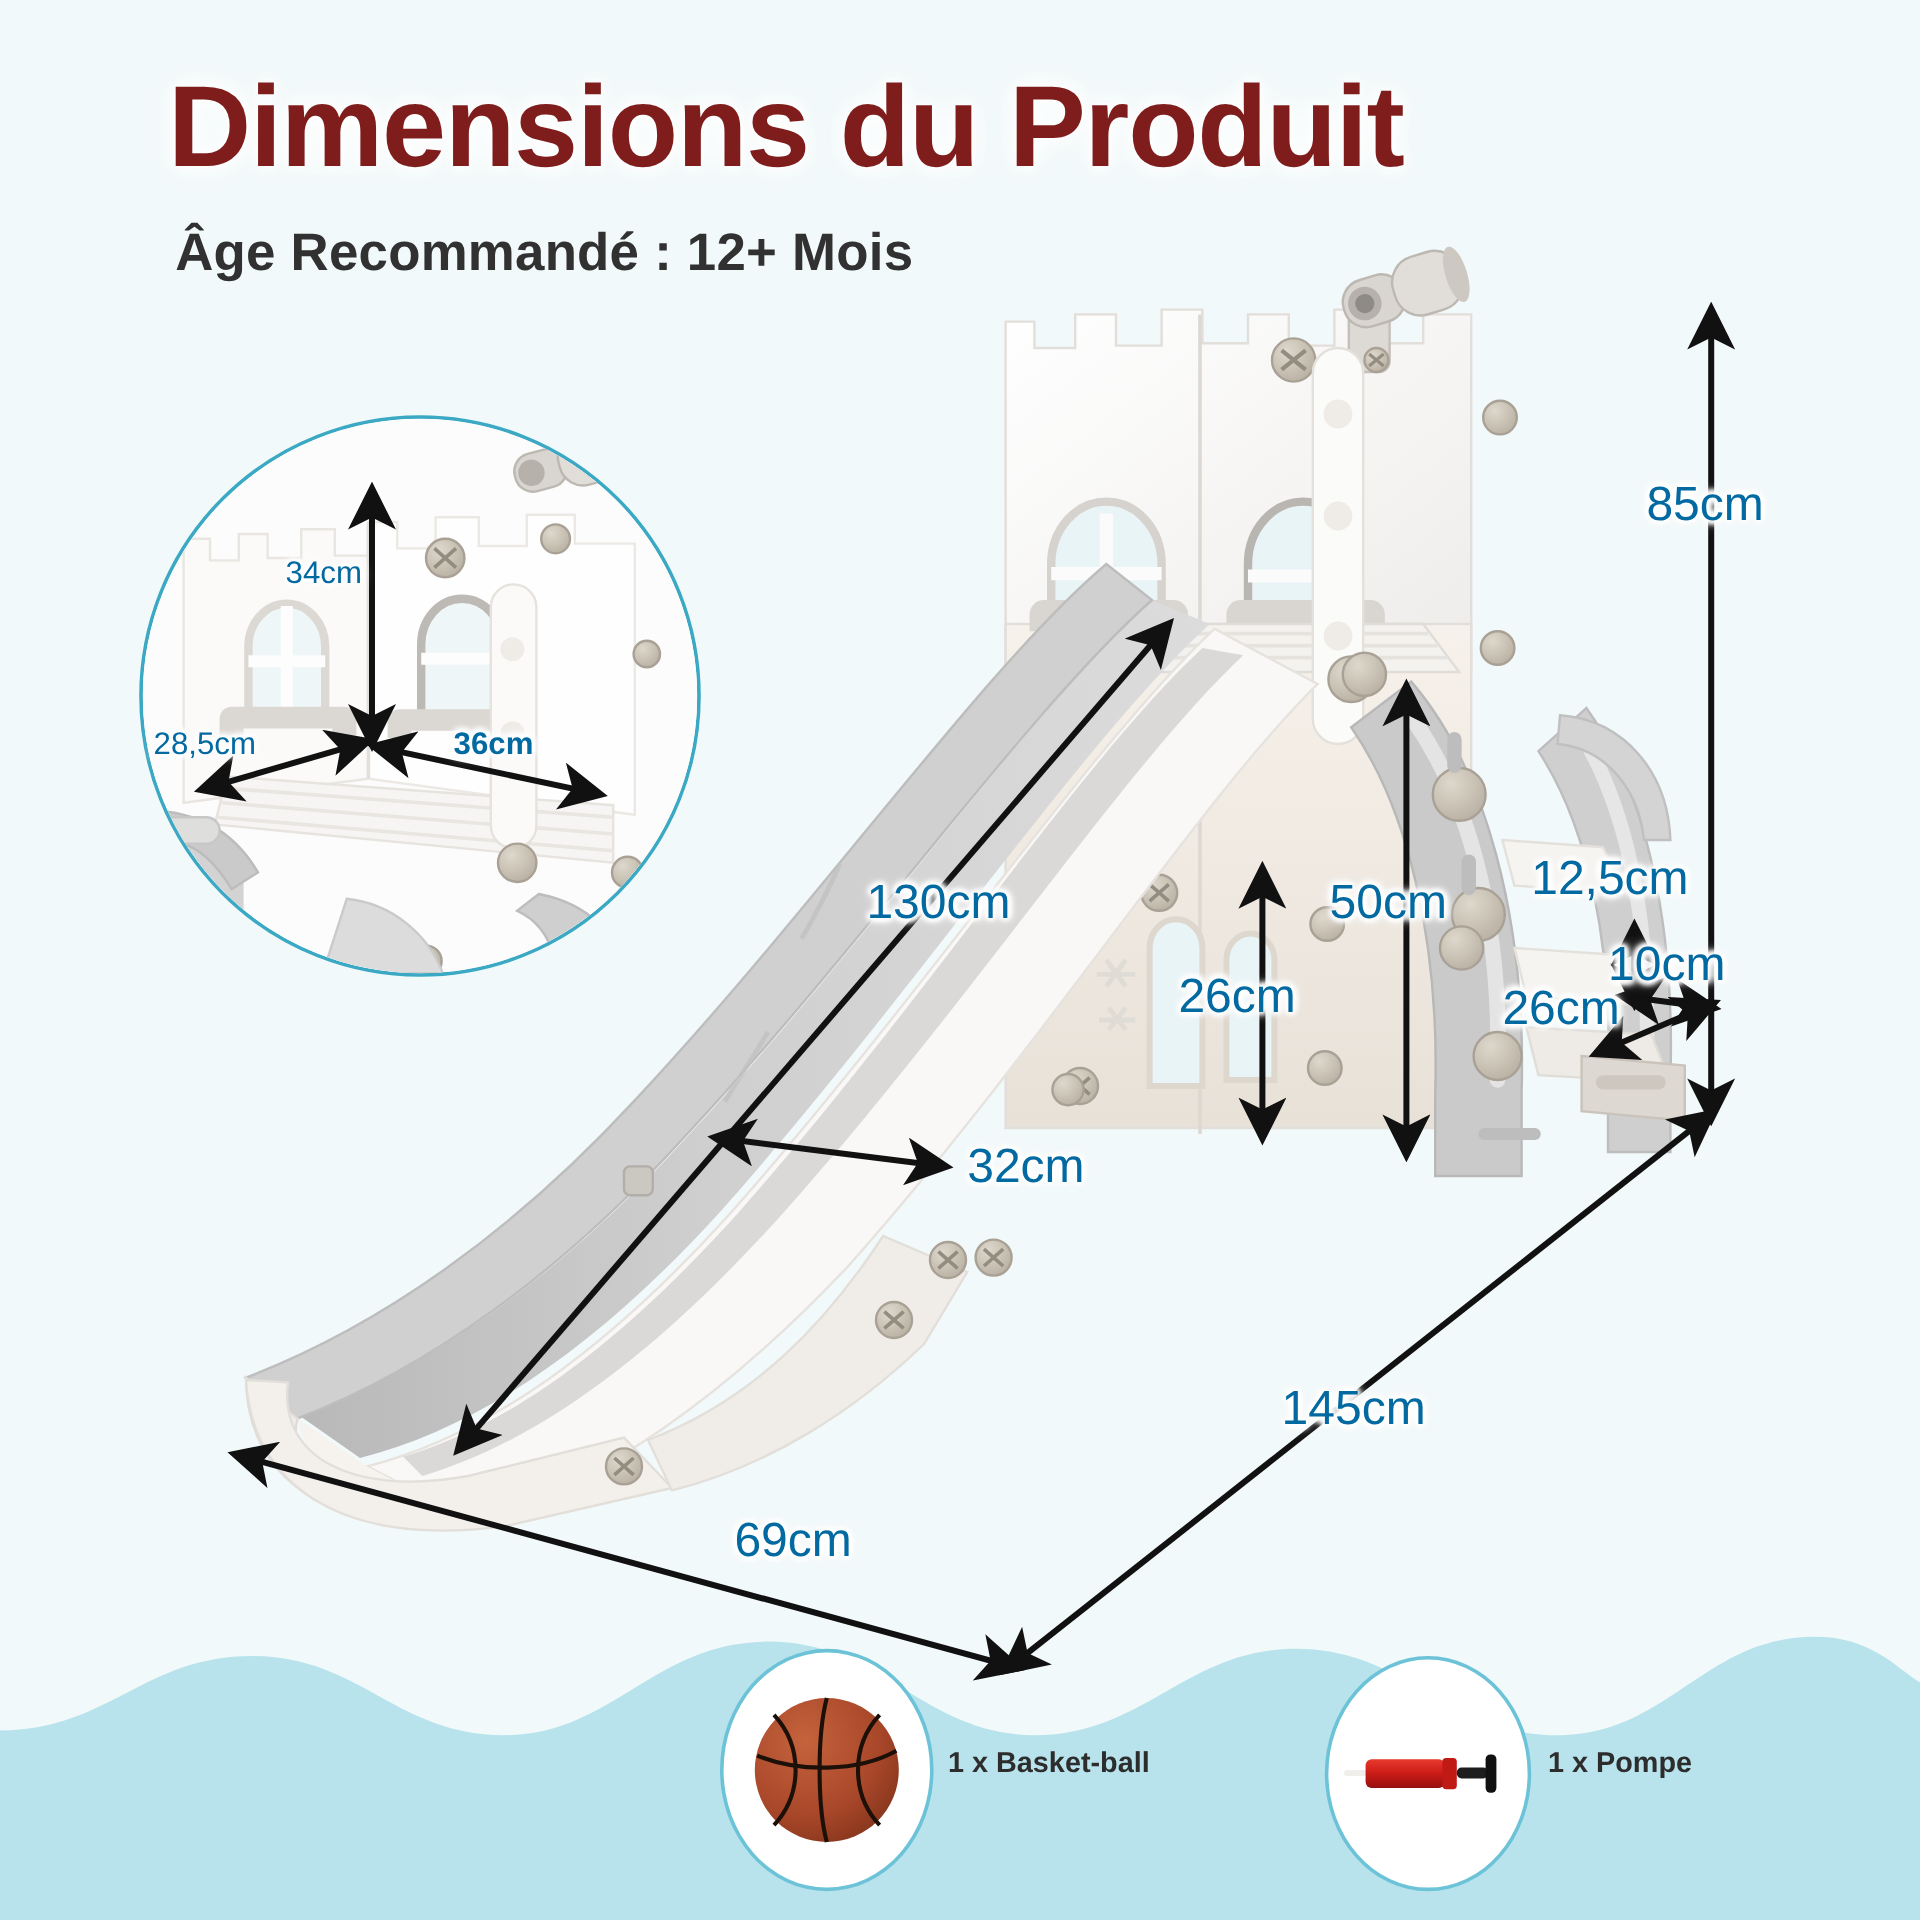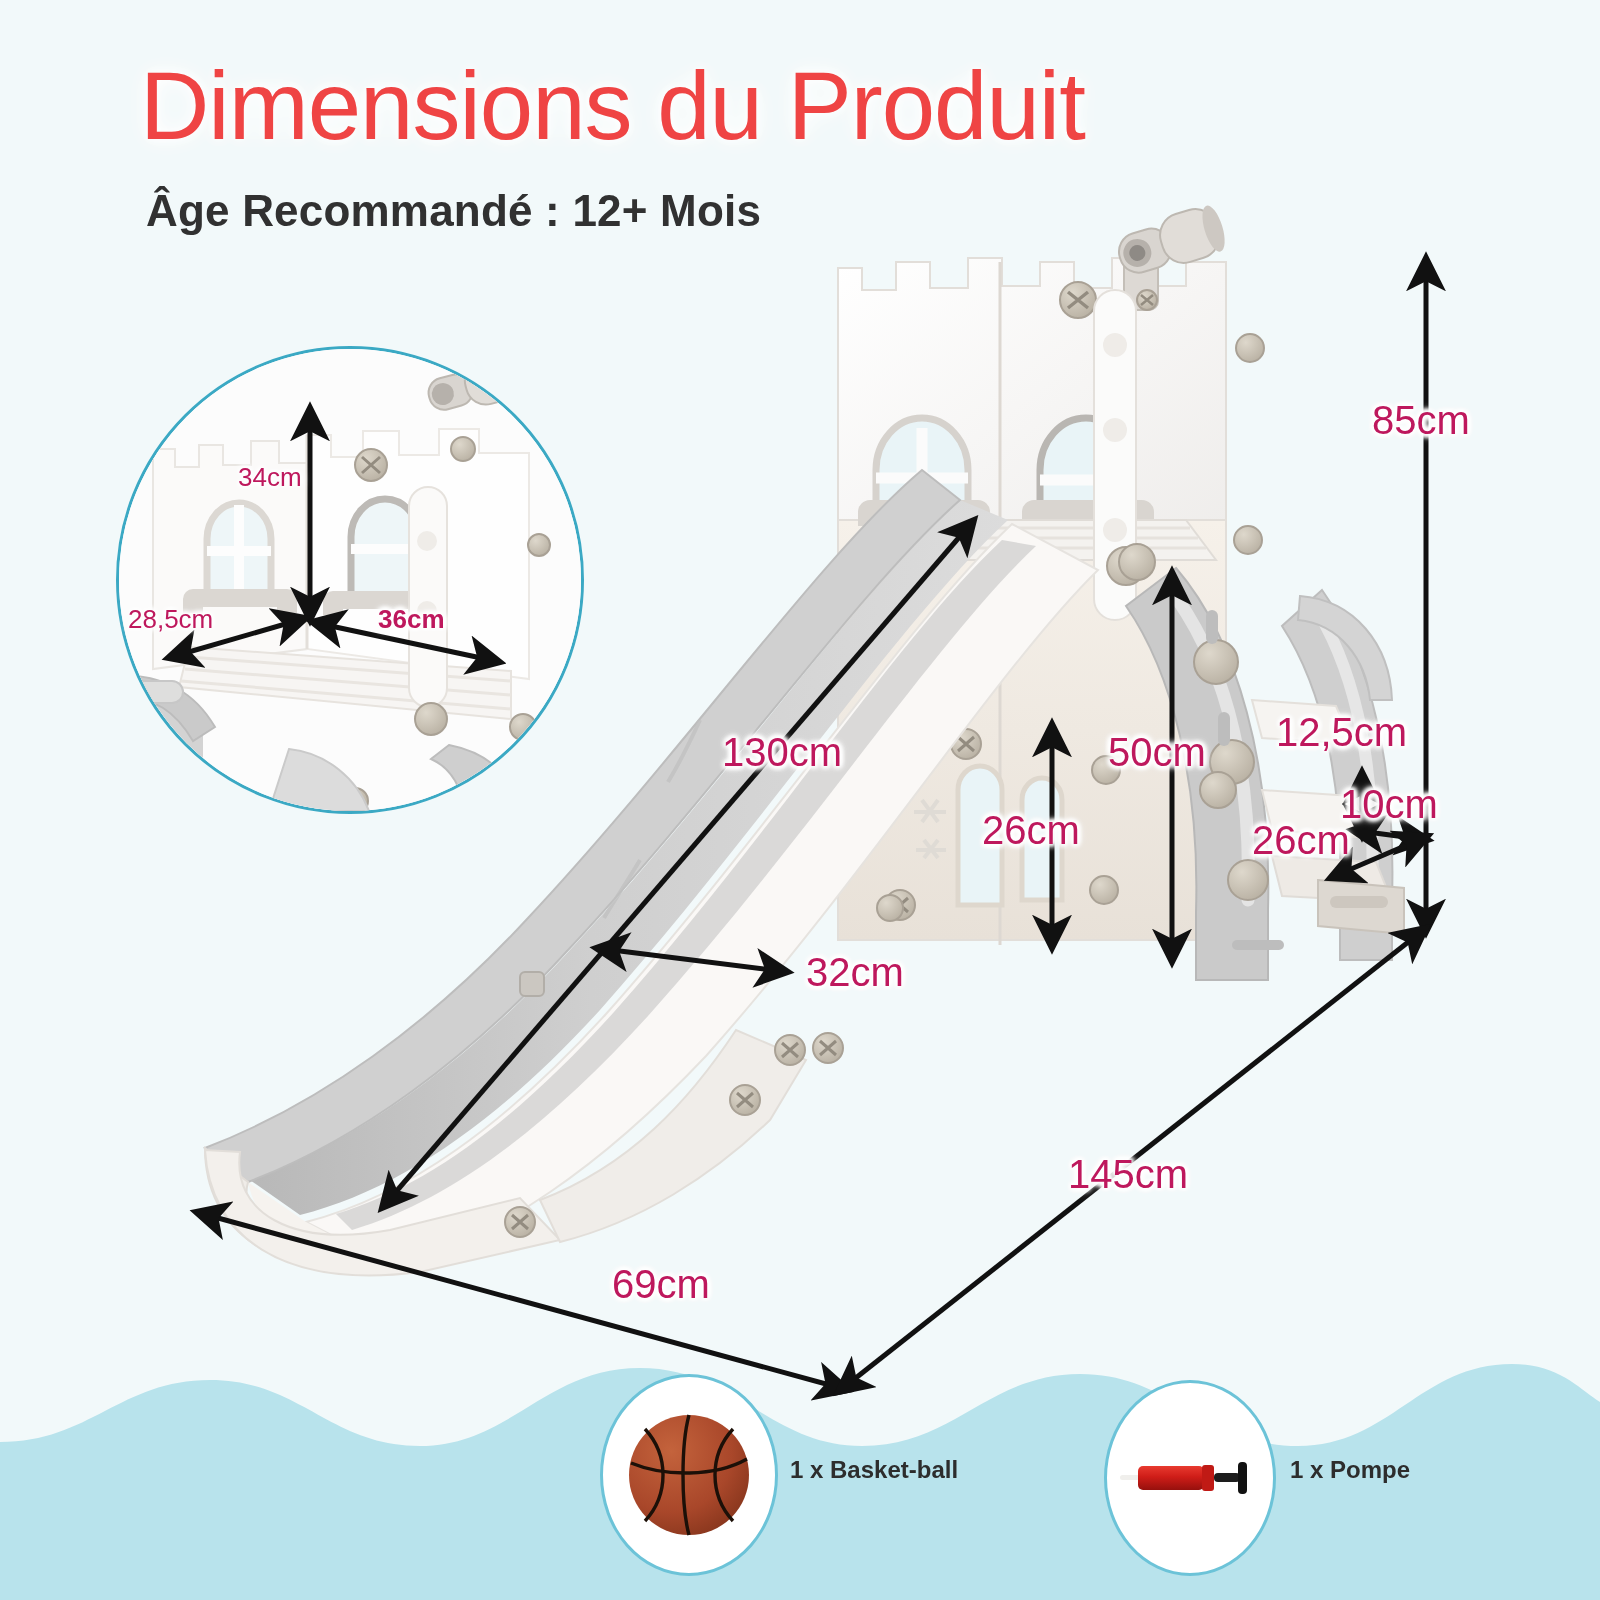--- a/index.html
+++ b/index.html
@@ -6,34 +6,34 @@
   body{
     width:1600px;height:1600px;position:relative;overflow:hidden;
     background:#f2f9fa;
     font-family:"Liberation Sans", sans-serif;
   }
   #stage{position:absolute;inset:0;}
 
   
   .title{
     position:absolute;left:140px;top:58px;
-    font-size:96px;font-weight:normal;color:#ef4444;
+    font-size:96px;font-weight:bold;color:#7f1d1d;
     letter-spacing:-1px;line-height:1;
     text-shadow:0 0 10px #ffffff,0 0 18px #ffffff,0 0 26px #ffffff;
     white-space:nowrap;
   }
   .subtitle{
     position:absolute;left:146px;top:186px;
     font-size:44px;font-weight:bold;color:#313131;
     white-space:nowrap;letter-spacing:.2px;text-align:center;
   }
 
   
   .dim{
-    position:absolute;font-size:38px;color:#be185d;white-space:nowrap;
+    position:absolute;font-size:38px;color:#0369a1;white-space:nowrap;
     text-shadow:
       2px 0 4px #fff,-2px 0 4px #fff,0 2px 4px #fff,0 -2px 4px #fff,
       2px 2px 5px #fff,-2px -2px 5px #fff,2px -2px 5px #fff,-2px 2px 5px #fff,
       0 0 9px #fff,0 0 12px #fff;
     z-index:40;font-weight:400;
   }
   .dim.big{font-size:40px;}
   .dim.ins{font-size:26px;}
 
   

